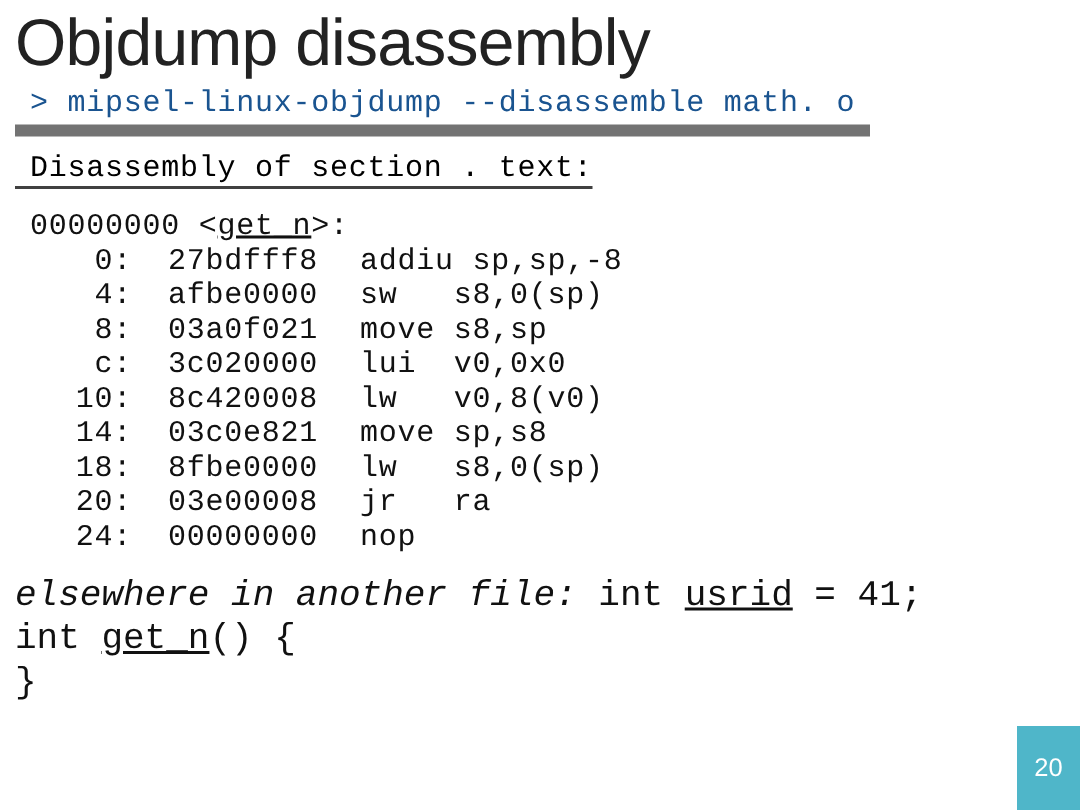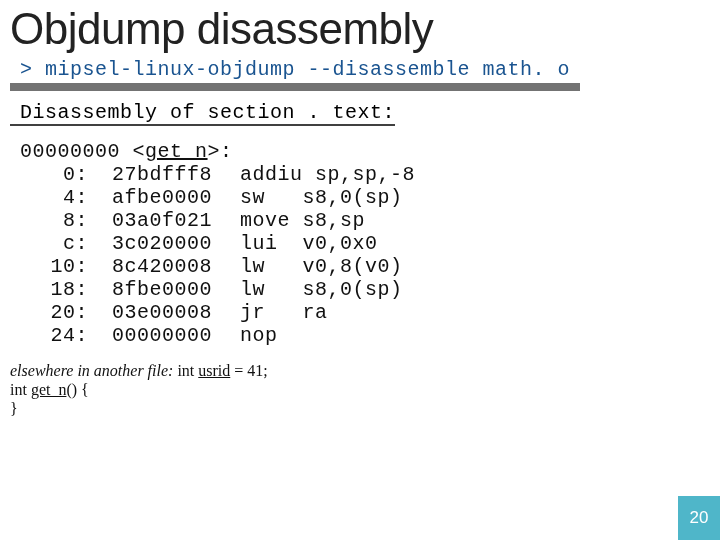--- a/index.html
+++ b/index.html
@@ -45,34 +45,34 @@
     line-height: 1.15;
     letter-spacing: 0.5px;
   }
   .sym-line { color: #111; }
   .sym-line .u { text-decoration: underline; }
   .row { white-space: pre; color: #111; }
   .off { display: inline-block; width: 68px; text-align: right; }
   .hex { display: inline-block; width: 128px; padding-left: 24px; }
   .ins { display: inline-block; padding-left: 24px; }
   .elsewhere {
-    font-family: Liberation Serif, serif;
-    font-size: 16px;
+    font-family: Liberation Mono, monospace;
+    font-size: 24px;
     color: #111;
     padding: 14px 10px 0 10px;
     line-height: 1.2;
   }
   .elsewhere .ital { font-style: italic; }
   .elsewhere .u { text-decoration: underline; }
   .page-num {
     position: absolute;
     right: 0;
     bottom: 0;
     width: 42px;
-    height: 44px;
+    height: 56px;
     background: #4fb6c9;
     color: #fff;
     font-size: 17px;
     display: flex;
     align-items: center;
     justify-content: center;
   }
 </style>
 </head>
 <body>
@@ -86,20 +86,21 @@
 <div class="asm-block">
   <div class="sym-line">
     <span>00000000</span><span> &lt;</span><span class="u">get_n</span><span>&gt;:</span>
   </div>
 
   <div class="row"><span class="off">0:</span><span class="hex">27bdfff8</span><span class="ins">addiu sp,sp,-8</span></div>
   <div class="row"><span class="off">4:</span><span class="hex">afbe0000</span><span class="ins">sw   s8,0(sp)</span></div>
   <div class="row"><span class="off">8:</span><span class="hex">03a0f021</span><span class="ins">move s8,sp</span></div>
   <div class="row"><span class="off">c:</span><span class="hex">3c020000</span><span class="ins">lui  v0,0x0</span></div>
   <div class="row"><span class="off">10:</span><span class="hex">8c420008</span><span class="ins">lw   v0,8(v0)</span></div>
+  <div class="row"><span class="off">14:</span><span class="hex">03c0e821</span><span class="ins">move sp,s8</span></div>
   <div class="row"><span class="off">18:</span><span class="hex">8fbe0000</span><span class="ins">lw   s8,0(sp)</span></div>
   <div class="row"><span class="off">20:</span><span class="hex">03e00008</span><span class="ins">jr   ra</span></div>
   <div class="row"><span class="off">24:</span><span class="hex">00000000</span><span class="ins">nop</span></div>
 </div>
 
 <div class="elsewhere">
   <div>
     <span class="ital">elsewhere in another file:</span><span> int </span><span class="u">usrid</span><span> = 41;</span>
   </div>
   <div>

